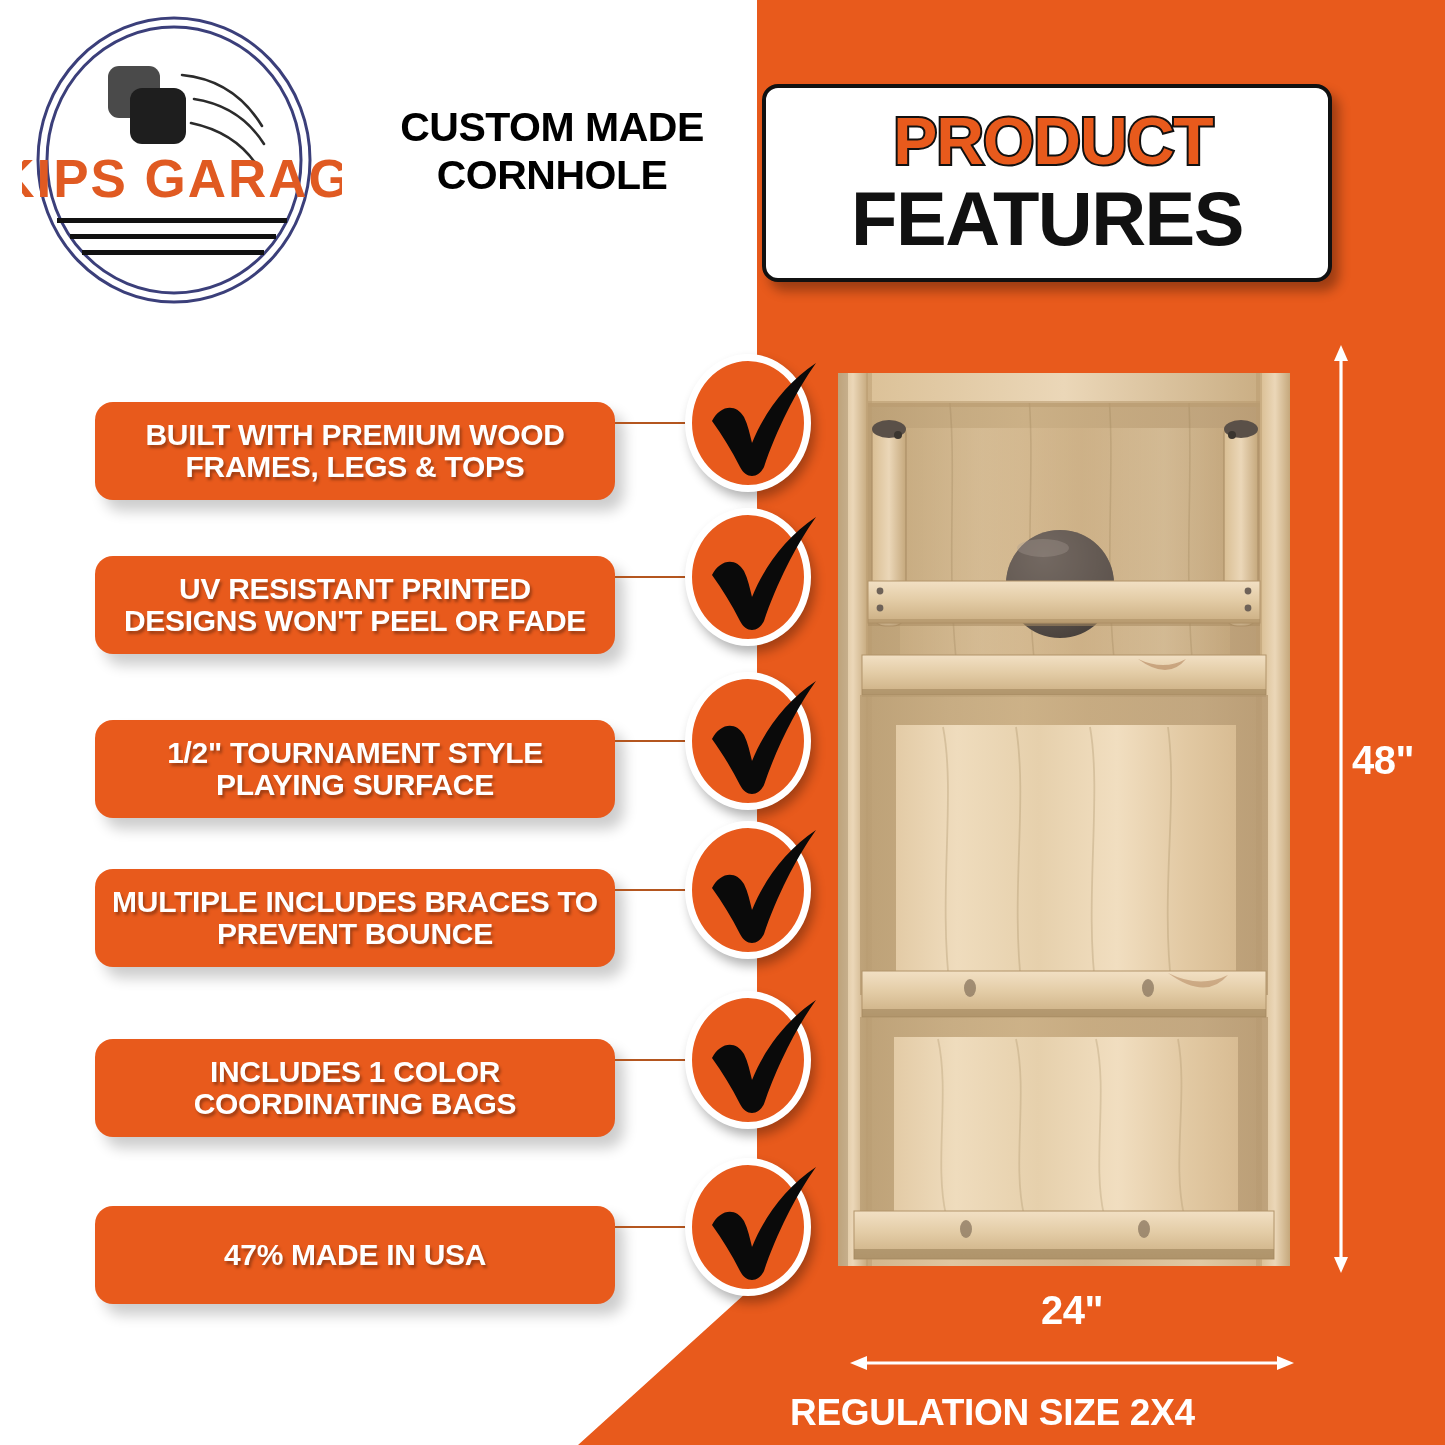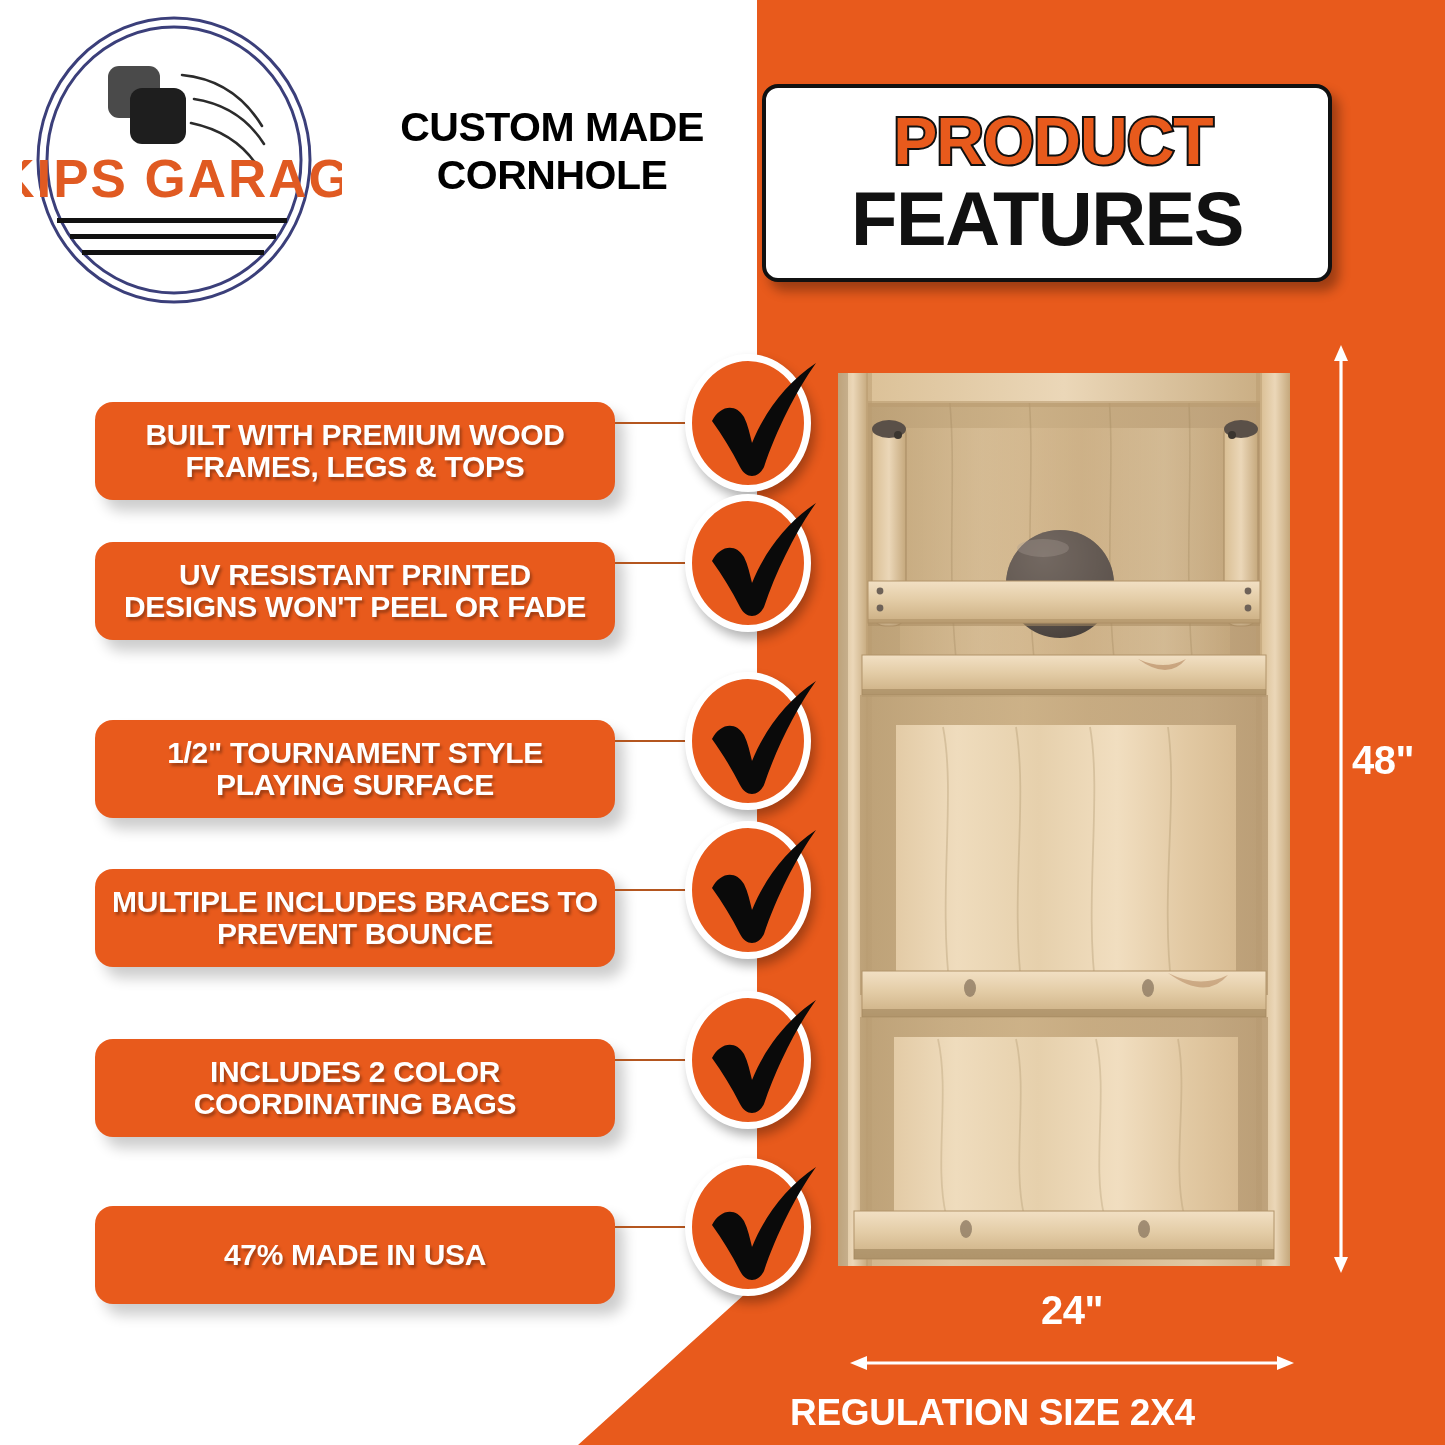--- a/index.html
+++ b/index.html
@@ -149,21 +149,21 @@
     <span class="pill-text">BUILT WITH PREMIUM WOOD FRAMES, LEGS &amp; TOPS</span>
   </div>
   <div class="connector"></div>
   <div class="check-circle">
     <svg viewBox="0 0 150 150" xmlns="http://www.w3.org/2000/svg">
       <path d="M28 82 C36 66 52 64 60 78 C64 86 66 96 68 104 C80 74 102 44 132 24 C112 52 92 92 80 128 C74 140 62 140 56 128 C48 112 38 96 28 82 Z" fill="#0A0A0A"></path>
     </svg>
   </div>
 </div>
 
-<div class="feature-row" style="top:488px">
+<div class="feature-row" style="top:502px">
   <div class="pill">
     <span class="pill-text">UV RESISTANT PRINTED DESIGNS WON'T PEEL OR FADE</span>
   </div>
   <div class="connector"></div>
   <div class="check-circle">
     <svg viewBox="0 0 150 150" xmlns="http://www.w3.org/2000/svg">
       <path d="M28 82 C36 66 52 64 60 78 C64 86 66 96 68 104 C80 74 102 44 132 24 C112 52 92 92 80 128 C74 140 62 140 56 128 C48 112 38 96 28 82 Z" fill="#0A0A0A"></path>
     </svg>
   </div>
 </div>
@@ -187,21 +187,21 @@
   <div class="connector"></div>
   <div class="check-circle">
     <svg viewBox="0 0 150 150" xmlns="http://www.w3.org/2000/svg">
       <path d="M28 82 C36 66 52 64 60 78 C64 86 66 96 68 104 C80 74 102 44 132 24 C112 52 92 92 80 128 C74 140 62 140 56 128 C48 112 38 96 28 82 Z" fill="#0A0A0A"></path>
     </svg>
   </div>
 </div>
 
 <div class="feature-row" style="top:985px">
   <div class="pill">
-    <span class="pill-text">INCLUDES 2 COLOR COORDINATING BAGS</span>
+    <span class="pill-text">INCLUDES 1 COLOR COORDINATING BAGS</span>
   </div>
   <div class="connector"></div>
   <div class="check-circle">
     <svg viewBox="0 0 150 150" xmlns="http://www.w3.org/2000/svg">
       <path d="M28 82 C36 66 52 64 60 78 C64 86 66 96 68 104 C80 74 102 44 132 24 C112 52 92 92 80 128 C74 140 62 140 56 128 C48 112 38 96 28 82 Z" fill="#0A0A0A"></path>
     </svg>
   </div>
 </div>
 
 <div class="feature-row" style="top:1152px">

